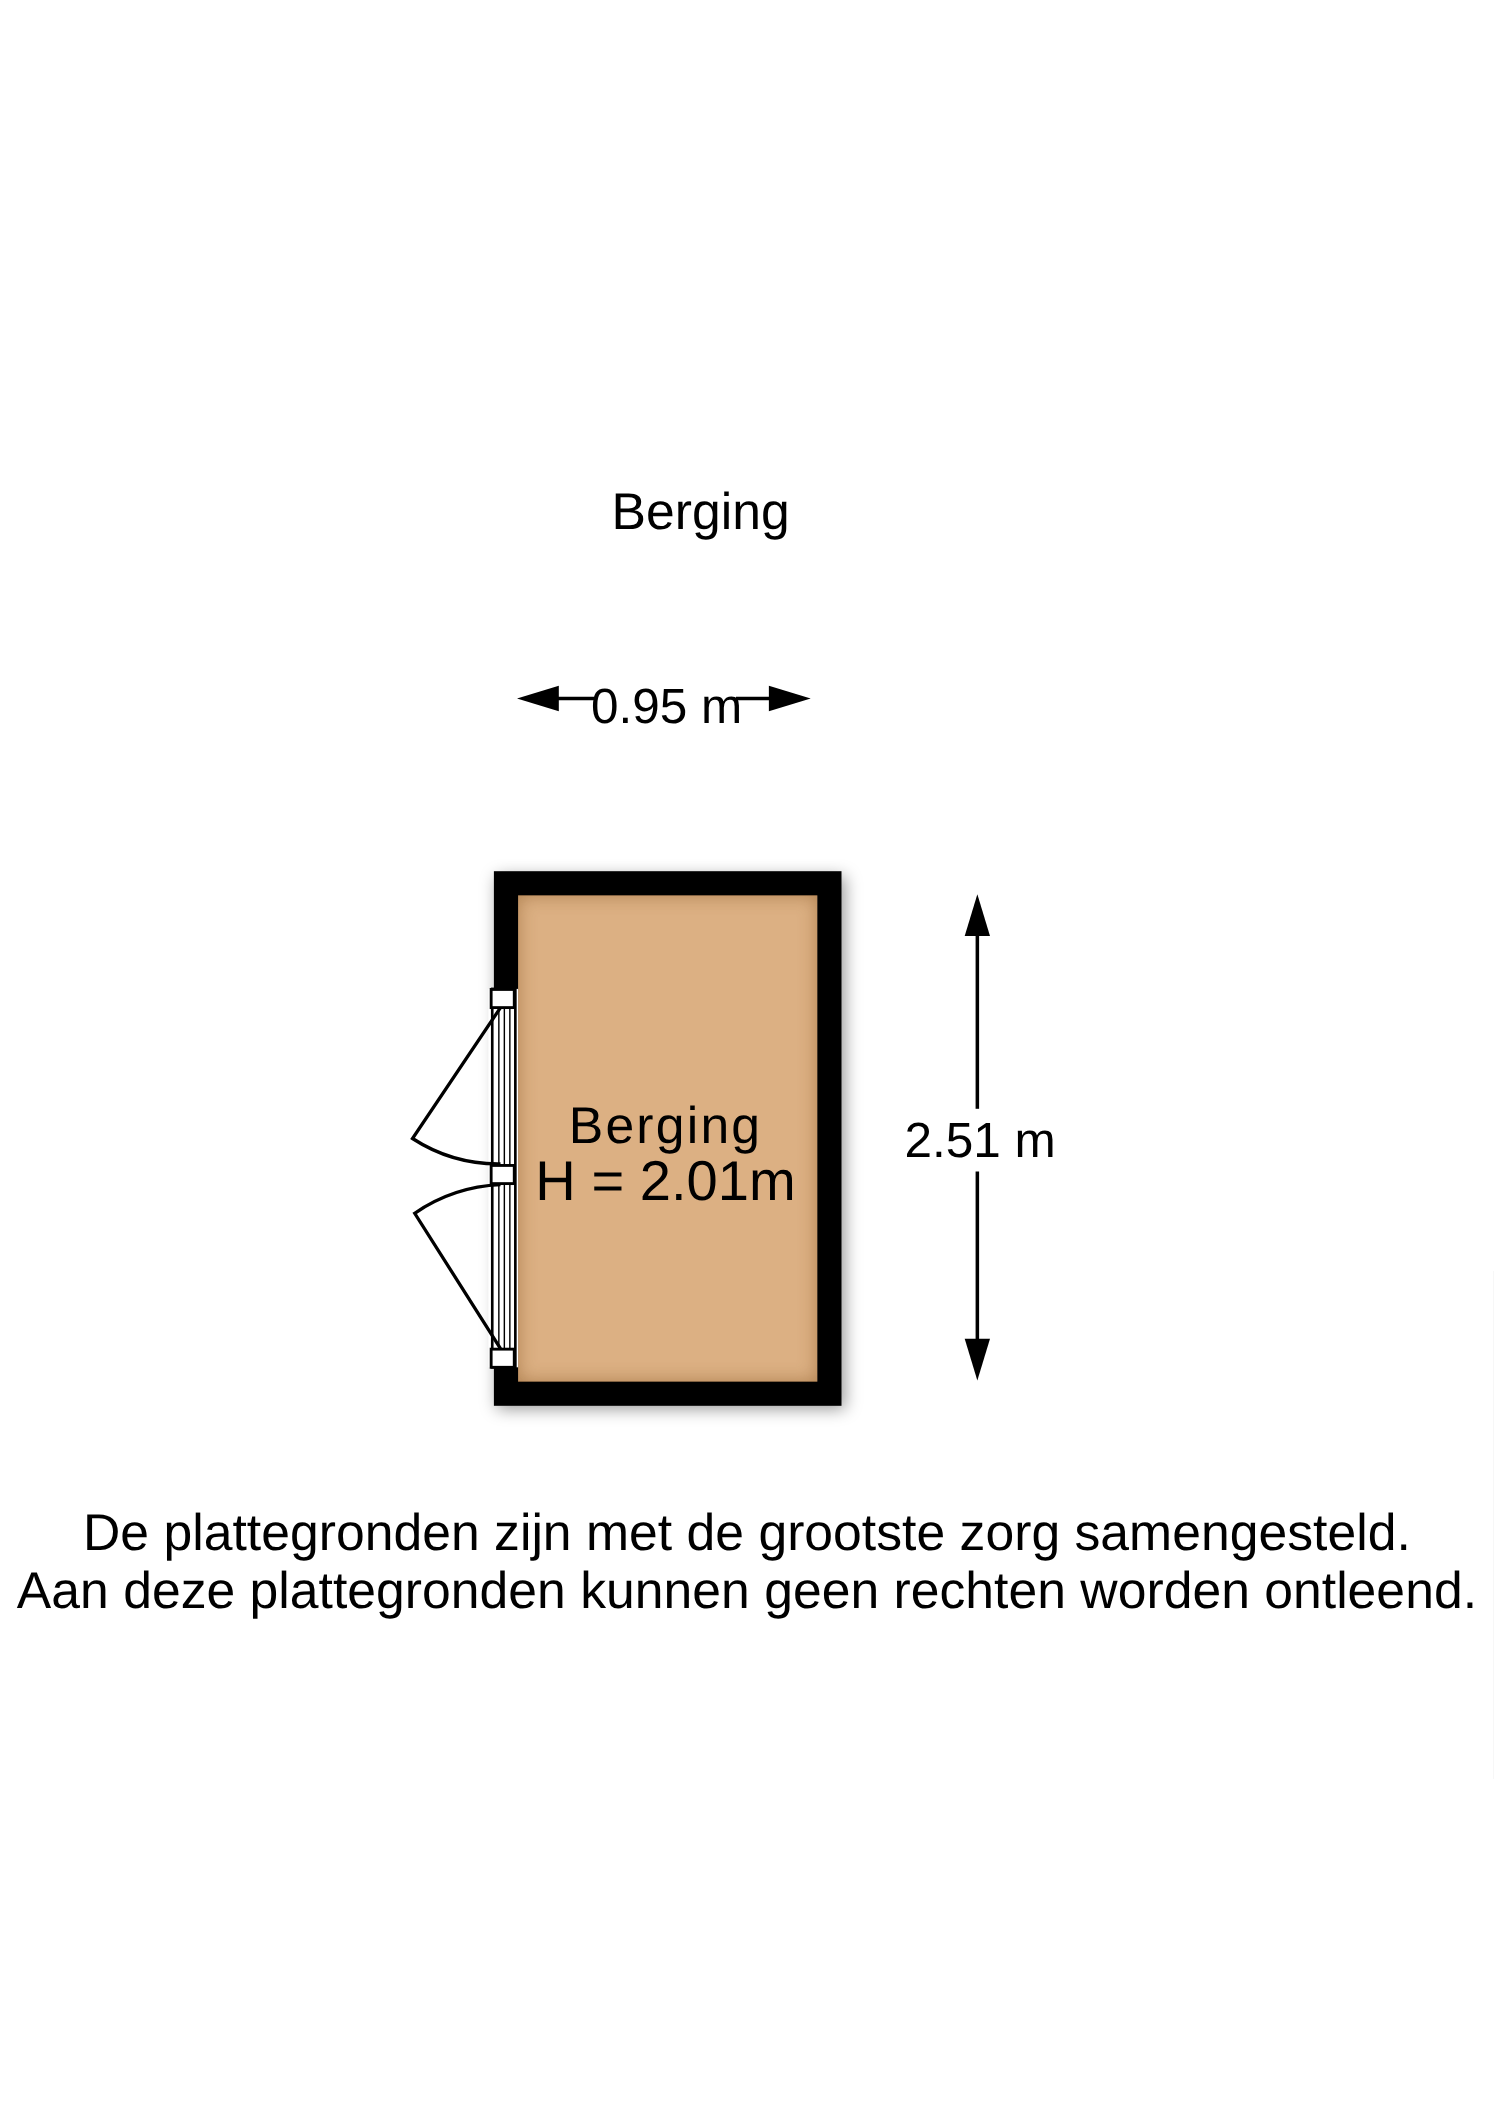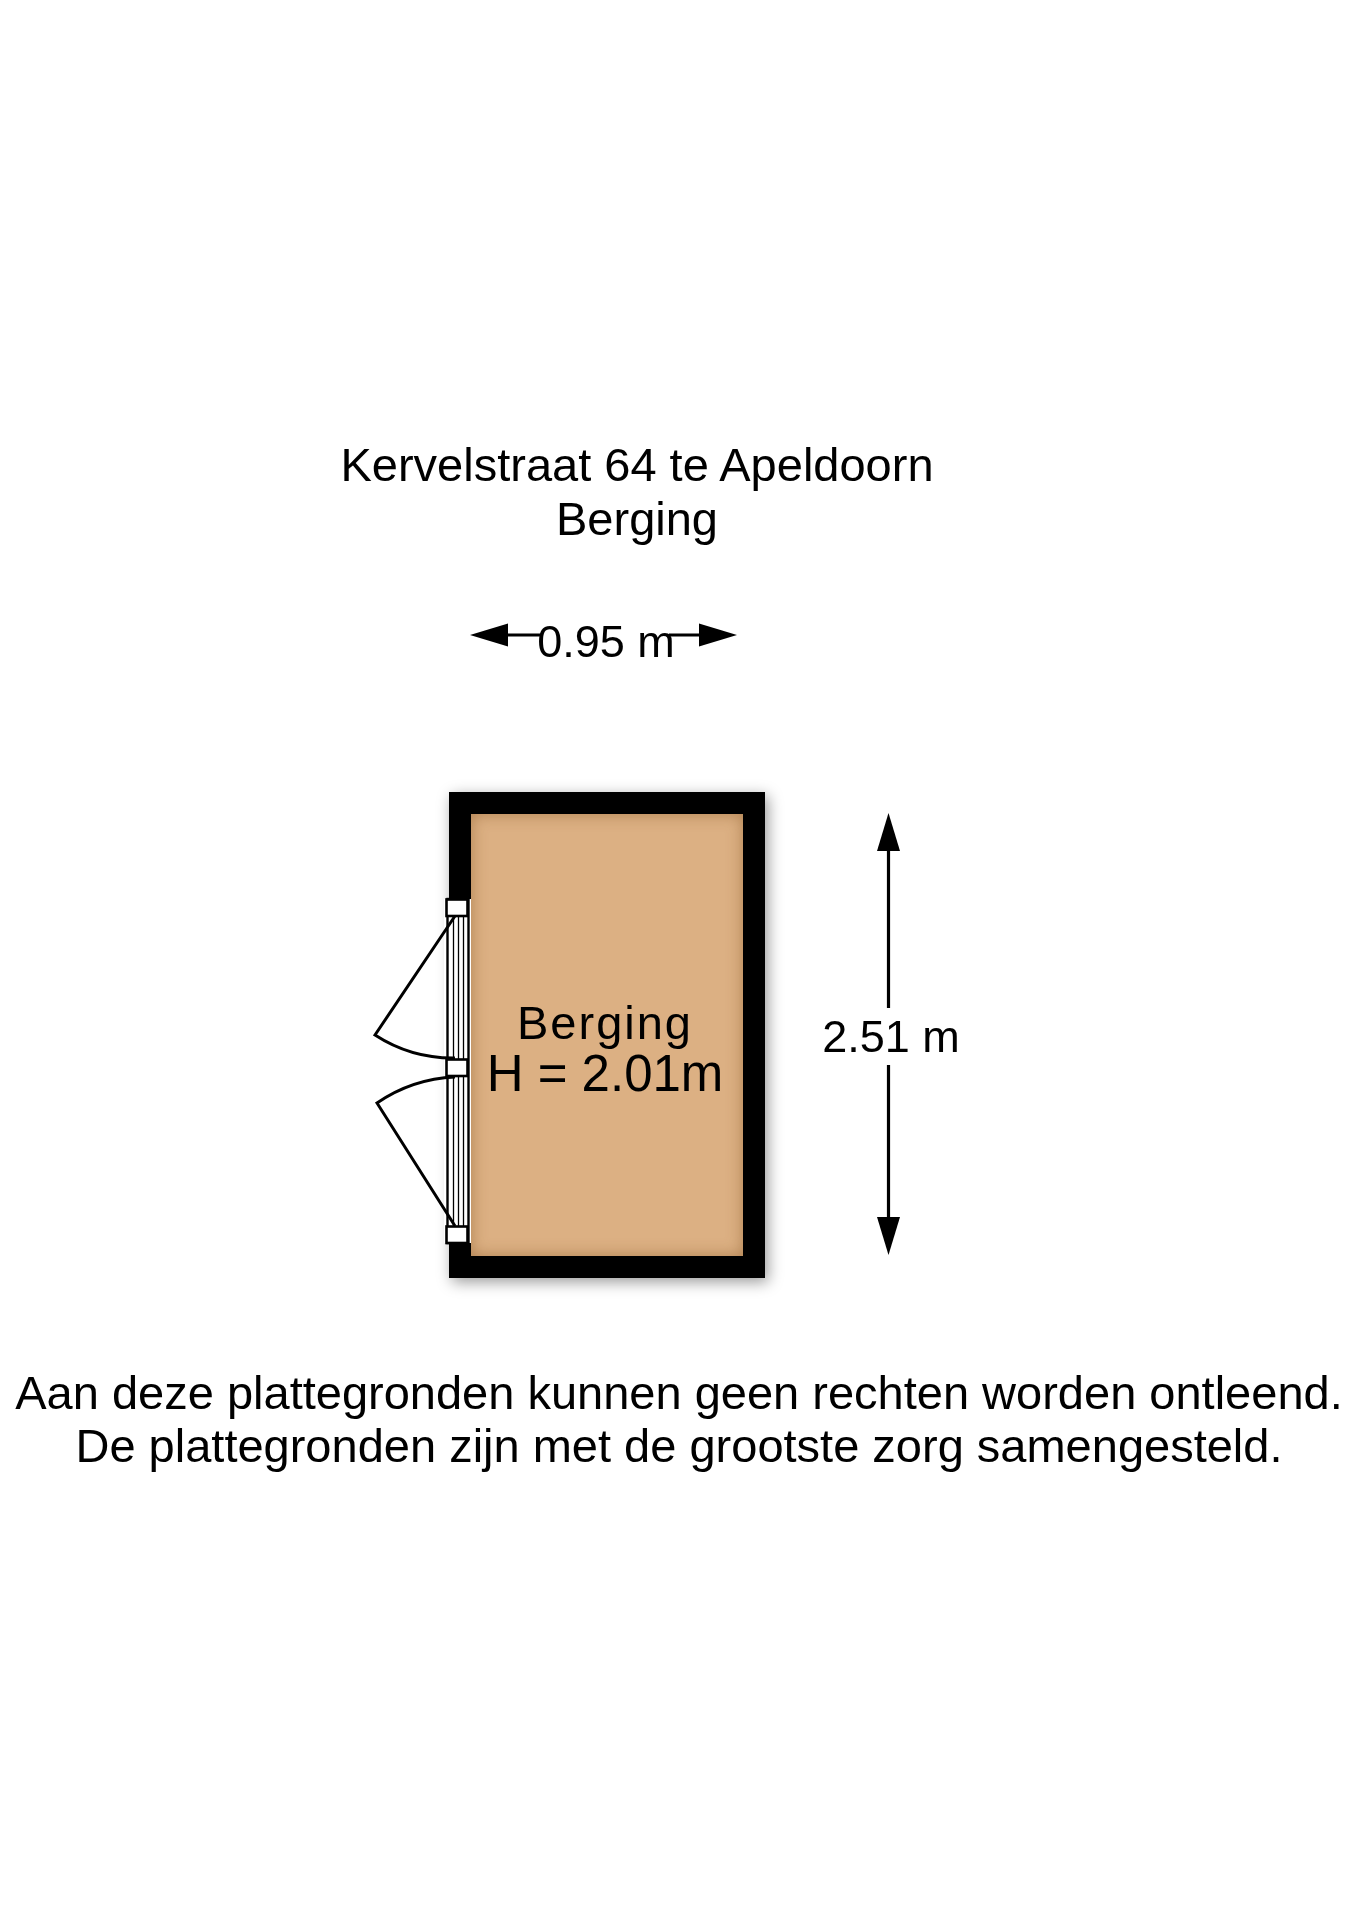--- a/index.html
+++ b/index.html
@@ -59,21 +59,20 @@
   .stroke{stroke:var(--wall);fill:none;}
   .blackfill{fill:var(--wall);stroke:none;}
   .whitefill{fill:var(--background);}
 </style>
 </head>
 <body>
 
 <div class="canvas">
 
   <div class="abs page-title">
-    <div>Kervelstraat 64 te Apeldoorn</div>
     <div>Berging</div>
   </div>
 
   <div class="abs plan-outer"></div>
   <div class="abs plan-inner"></div>
 
   <svg class="abs overlay" viewBox="0 0 1358 1920">
 
     <rect x="444" y="899" width="27" height="344" class="whitefill"></rect>
 
@@ -107,17 +106,17 @@
     </g>
   </svg>
 
   <div class="abs dim-label h">0.95 m</div>
   <div class="abs dim-label v">2.51 m</div>
 
   <div class="abs room-label">Berging</div>
   <div class="abs room-height-label">H = 2.01m</div>
 
   <div class="abs disclaimer">
+    <div>De plattegronden zijn met de grootste zorg samengesteld.</div>
     <div>Aan deze plattegronden kunnen geen rechten worden ontleend.</div>
-    <div>De plattegronden zijn met de grootste zorg samengesteld.</div>
   </div>
 
 </div>
 
 </body></html>

